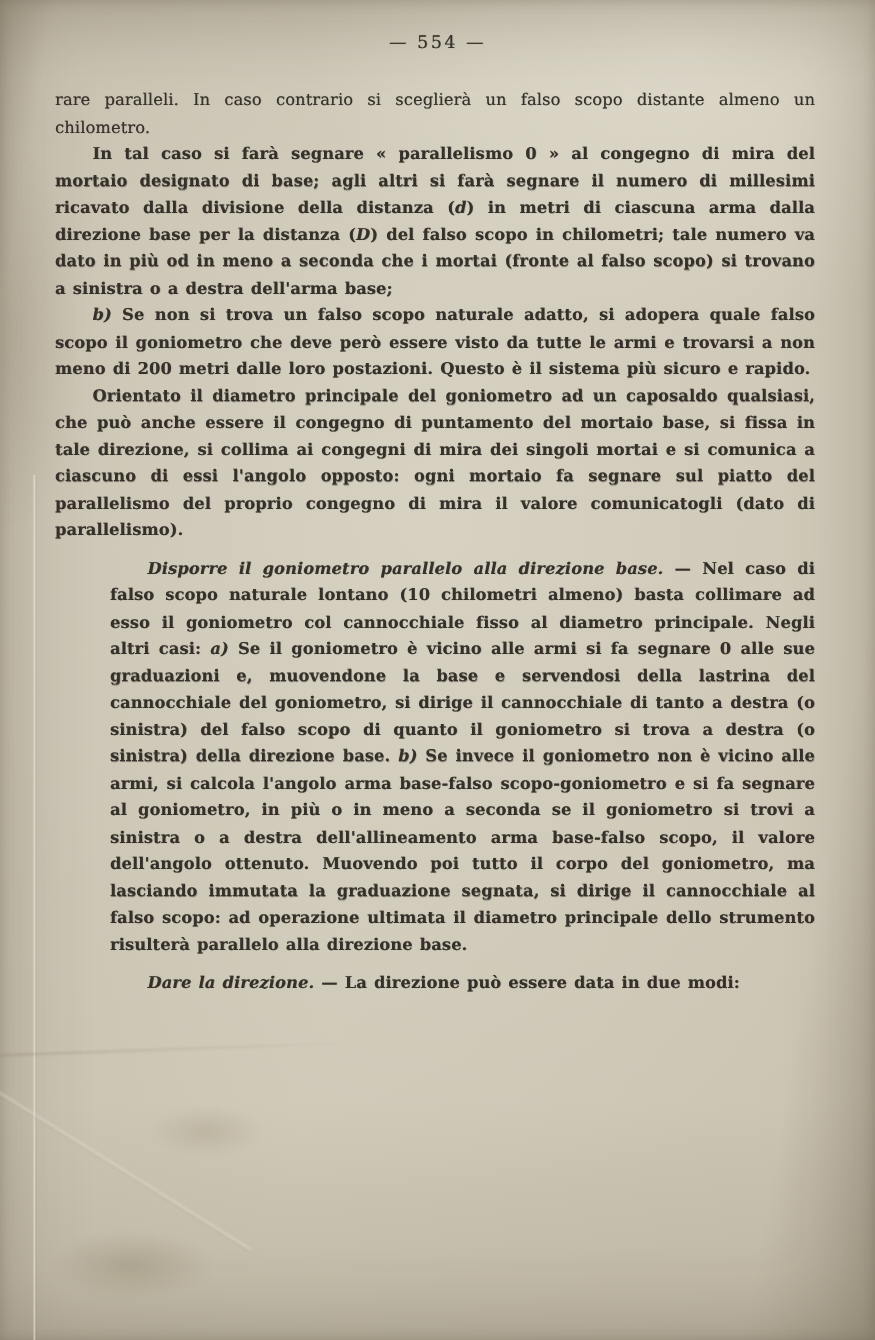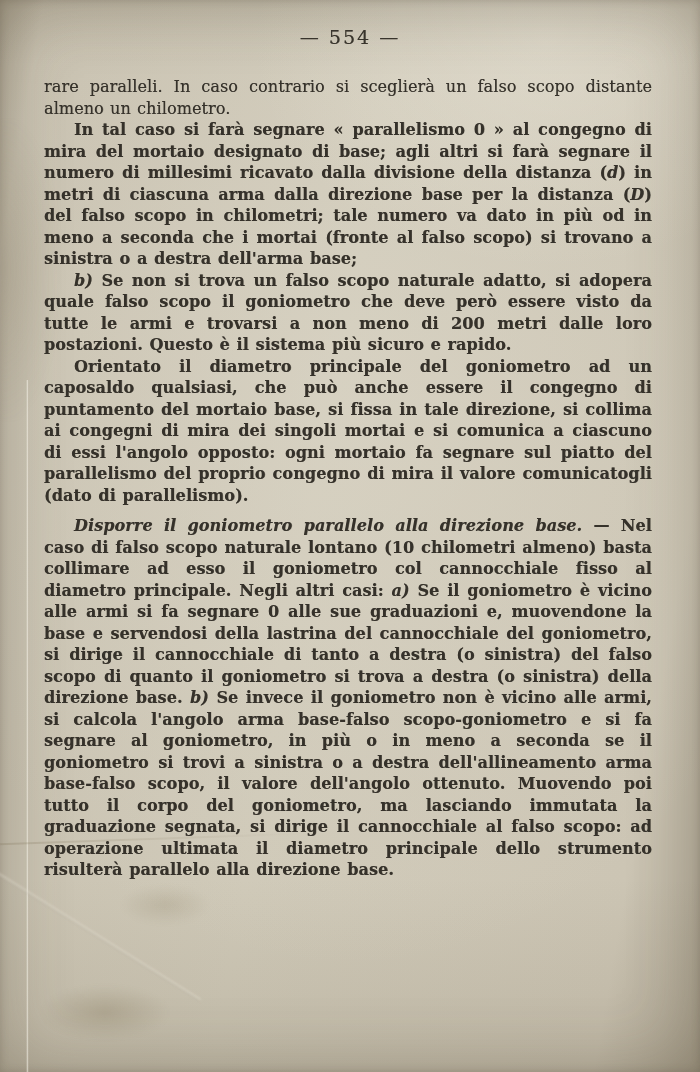--- a/index.html
+++ b/index.html
@@ -55,43 +55,43 @@
   .stain-top-left {
     position: absolute; left: 0px; top: 120px; width: 60px; height: 300px;
     background: radial-gradient(ellipse at 0% 50%, rgba(128,116,90,0.20), rgba(128,116,90,0) 75%);
     filter: blur(2px);
   }
 
   .page-header {
     position: relative;
     margin-top: 26px;
     text-align: center;
-    font-size: 19px;
+    font-size: 14px;
     letter-spacing: 2px;
     color: #38342c;
     text-shadow: 0.3px 0.3px 0.6px rgba(56,52,44,0.55);
   }
 
   .text-block {
     position: relative;
     margin: 28px 48px 0 44px;
     height: 985px;
     overflow: hidden;
-    font-size: 16px;
+    font-size: 13px;
     line-height: 21.5px;
     color: #35312a;
     text-align: justify;
     letter-spacing: 0.1px;
     word-spacing: 1px;
     text-shadow: 0.3px 0.3px 0.55px rgba(53,49,42,0.55);
   }
 
   .para { text-indent: 0; }
   .para.indent { text-indent: 30px; font-weight: bold; }
-  .para.spaced { margin-top: 9px; }
+  .para.spaced { margin-top: 9px; margin-left: 44px; }
   .italic { font-style: italic; }
   .roman { font-style: normal; }
 </style>
 </head>
 <body>
 
 <div class="page">
 
   <div class="stain-top-left"></div>
   <div class="crease-vertical-left"></div>
@@ -101,15 +101,16 @@
   <div class="stain-bottom-left"></div>
 
   <div class="page-header">— 554 —</div>
 
   <div class="text-block">
       <p class="para"><span class="roman">rare paralleli. In caso contrario si sceglierà un falso scopo distante almeno un chilometro.</span></p>
       <p class="para indent"><span class="roman">In tal caso si farà segnare « parallelismo 0 » al congegno di mira del mortaio designato di base; agli altri si farà segnare il numero di millesimi ricavato dalla divisione della distanza (</span><span class="italic">d</span><span class="roman">) in metri di ciascuna arma dalla direzione base per la distanza (</span><span class="italic">D</span><span class="roman">) del falso scopo in chilometri; tale numero va dato in più od in meno a seconda che i mortai (fronte al falso scopo) si trovano a sinistra o a destra dell'arma base;</span></p>
       <p class="para indent"><span class="italic">b)</span><span class="roman"> Se non si trova un falso scopo naturale adatto, si adopera quale falso scopo il goniometro che deve però essere visto da tutte le armi e trovarsi a non meno di 200 metri dalle loro postazioni. Questo è il sistema più sicuro e rapido.</span></p>
       <p class="para indent"><span class="roman">Orientato il diametro principale del goniometro ad un caposaldo qualsiasi, che può anche essere il congegno di puntamento del mortaio base, si fissa in tale direzione, si collima ai congegni di mira dei singoli mortai e si comunica a ciascuno di essi l'angolo opposto: ogni mortaio fa segnare sul piatto del parallelismo del proprio congegno di mira il valore comunicatogli (dato di parallelismo).</span></p>
       <p class="para indent spaced"><span class="italic">Disporre il goniometro parallelo alla direzione base.</span><span class="roman"> — Nel caso di falso scopo naturale lontano (10 chilometri almeno) basta collimare ad esso il goniometro col cannocchiale fisso al diametro principale. Negli altri casi: </span><span class="italic">a)</span><span class="roman"> Se il goniometro è vicino alle armi si fa segnare 0 alle sue graduazioni e, muovendone la base e servendosi della lastrina del cannocchiale del goniometro, si dirige il cannocchiale di tanto a destra (o sinistra) del falso scopo di quanto il goniometro si trova a destra (o sinistra) della direzione base. </span><span class="italic">b)</span><span class="roman"> Se invece il goniometro non è vicino alle armi, si calcola l'angolo arma base-falso scopo-goniometro e si fa segnare al goniometro, in più o in meno a seconda se il goniometro si trovi a sinistra o a destra dell'allineamento arma base-falso scopo, il valore dell'angolo ottenuto. Muovendo poi tutto il corpo del goniometro, ma lasciando immutata la graduazione segnata, si dirige il cannocchiale al falso scopo: ad operazione ultimata il diametro principale dello strumento risulterà parallelo alla direzione base.</span></p>
+      <p class="para indent spaced"><span class="italic">Dare la direzione.</span><span class="roman"> — La direzione può essere data in due modi:</span></p>
     </div>
 
 </div>
 
 </body></html>

